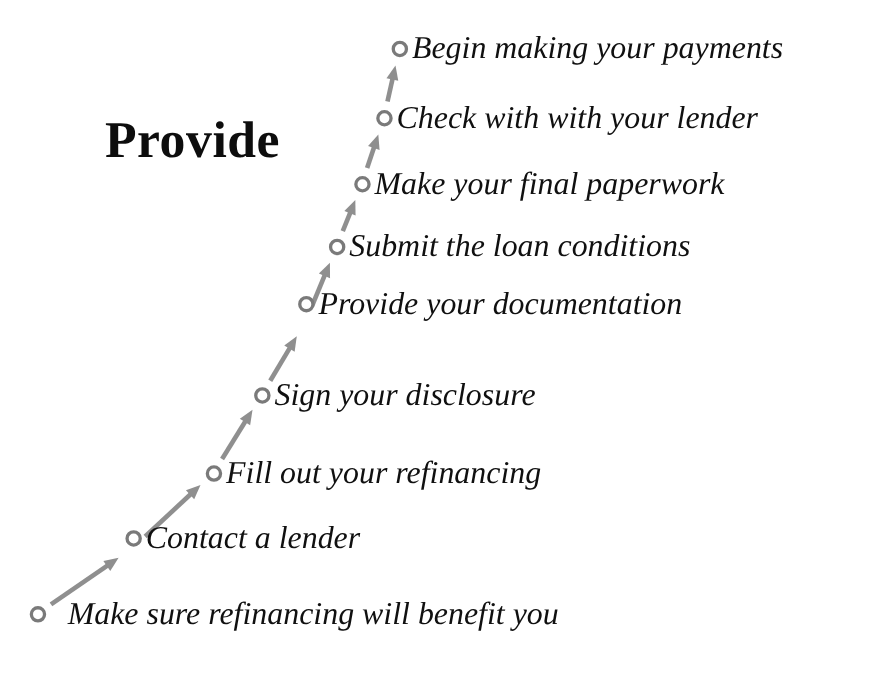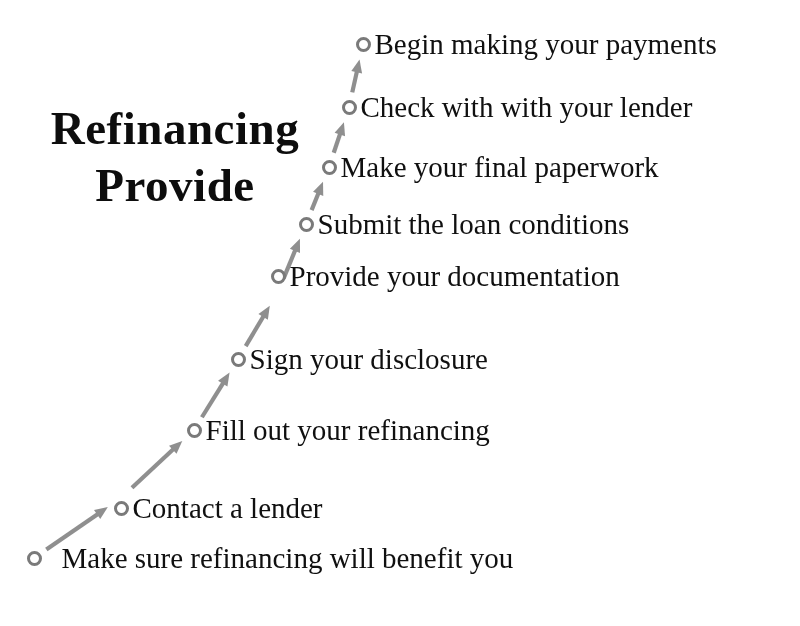--- a/index.html
+++ b/index.html
@@ -48,20 +48,21 @@
     height: 15px;
     border-radius: 50%;
     background: #ffffff;
     flex: 0 0 auto;
   }
   .step .label {
     font-size: 29px;
     line-height: 32px;
     color: #101010;
     margin-left: 4px;
+    font-style: italic;
   }
 </style>
 </head>
 <body>
 
 <div id="canvas">
   <svg id="arrow-layer" xmlns="http://www.w3.org/2000/svg" viewBox="0 0 800 626">
       <line x1="46.348191788729594" y1="549.4840056629452" x2="97.95004199437142" y2="513.8965227625025" stroke="#8f8f8f" stroke-width="4.2"></line>
       <polygon points="107.8285954253551,507.08372729285855 100.24936046537624,518.9919260408403 94.00429795153599,509.936585395772" fill="#8f8f8f"></polygon>
       <line x1="131.97582356379908" y1="487.77594517344744" x2="173.51179601424172" y2="449.08490234289815" stroke="#8f8f8f" stroke-width="4.2"></line>
@@ -74,30 +75,29 @@
       <polygon points="299.9080031159313,238.79484957559546 300.0439851892364,252.9097887846654 289.87252610601456,248.72154092686816" fill="#8f8f8f"></polygon>
       <line x1="311.6129105128821" y1="210.08974351155314" x2="318.5225670426202" y2="192.96581211176746" stroke="#8f8f8f" stroke-width="4.2"></line>
       <polygon points="323.0128954529258,181.83760692100998 323.24880038752525,195.95122973238733 313.04794562933085,191.83509535627383" fill="#8f8f8f"></polygon>
       <line x1="333.74341649025257" y1="152.7697505292423" x2="340.14562255152856" y2="133.56313234541437" stroke="#8f8f8f" stroke-width="4.2"></line>
       <polygon points="343.9403557437306,122.17893276880822 345.04715292478954,136.2510683565575 334.61163664623393,132.7725629303723" fill="#8f8f8f"></polygon>
       <line x1="352.25395686727984" y1="92.35719409724071" x2="356.9259471810776" y2="71.33323768515069" stroke="#8f8f8f" stroke-width="4.2"></line>
       <polygon points="359.5291126749015,59.618992962943246 362.0780455542707,73.50254226333725 351.3399878922472,71.11630722733203" fill="#8f8f8f"></polygon>
     </svg>
 
   <div class="title-block">
-    <div>Refinancing</div>
     <div>Provide</div>
   </div>
 
   <div id="steps">
       <div class="step" style="left: 26.5px; top: 558px; gap: 16px;">
         <span class="ring" style="border: 3px solid rgb(122, 122, 122);"></span>
         <span class="label">Make sure refinancing will benefit you</span>
       </div>
-      <div class="step" style="left: 113.5px; top: 508px;">
+      <div class="step" style="left: 113.5px; top: 489px;">
         <span class="ring" style="border: 3px solid rgb(122, 122, 122);"></span>
         <span class="label">Contact a lender</span>
       </div>
       <div class="step" style="left: 186.5px; top: 430px;">
         <span class="ring" style="border: 3px solid rgb(122, 122, 122);"></span>
         <span class="label">Fill out your refinancing</span>
       </div>
       <div class="step" style="left: 230.5px; top: 359px; align-items: center;">
         <span class="ring" style="border: 3px solid rgb(122, 122, 122);"></span>
         <span class="label">Sign your disclosure</span>

